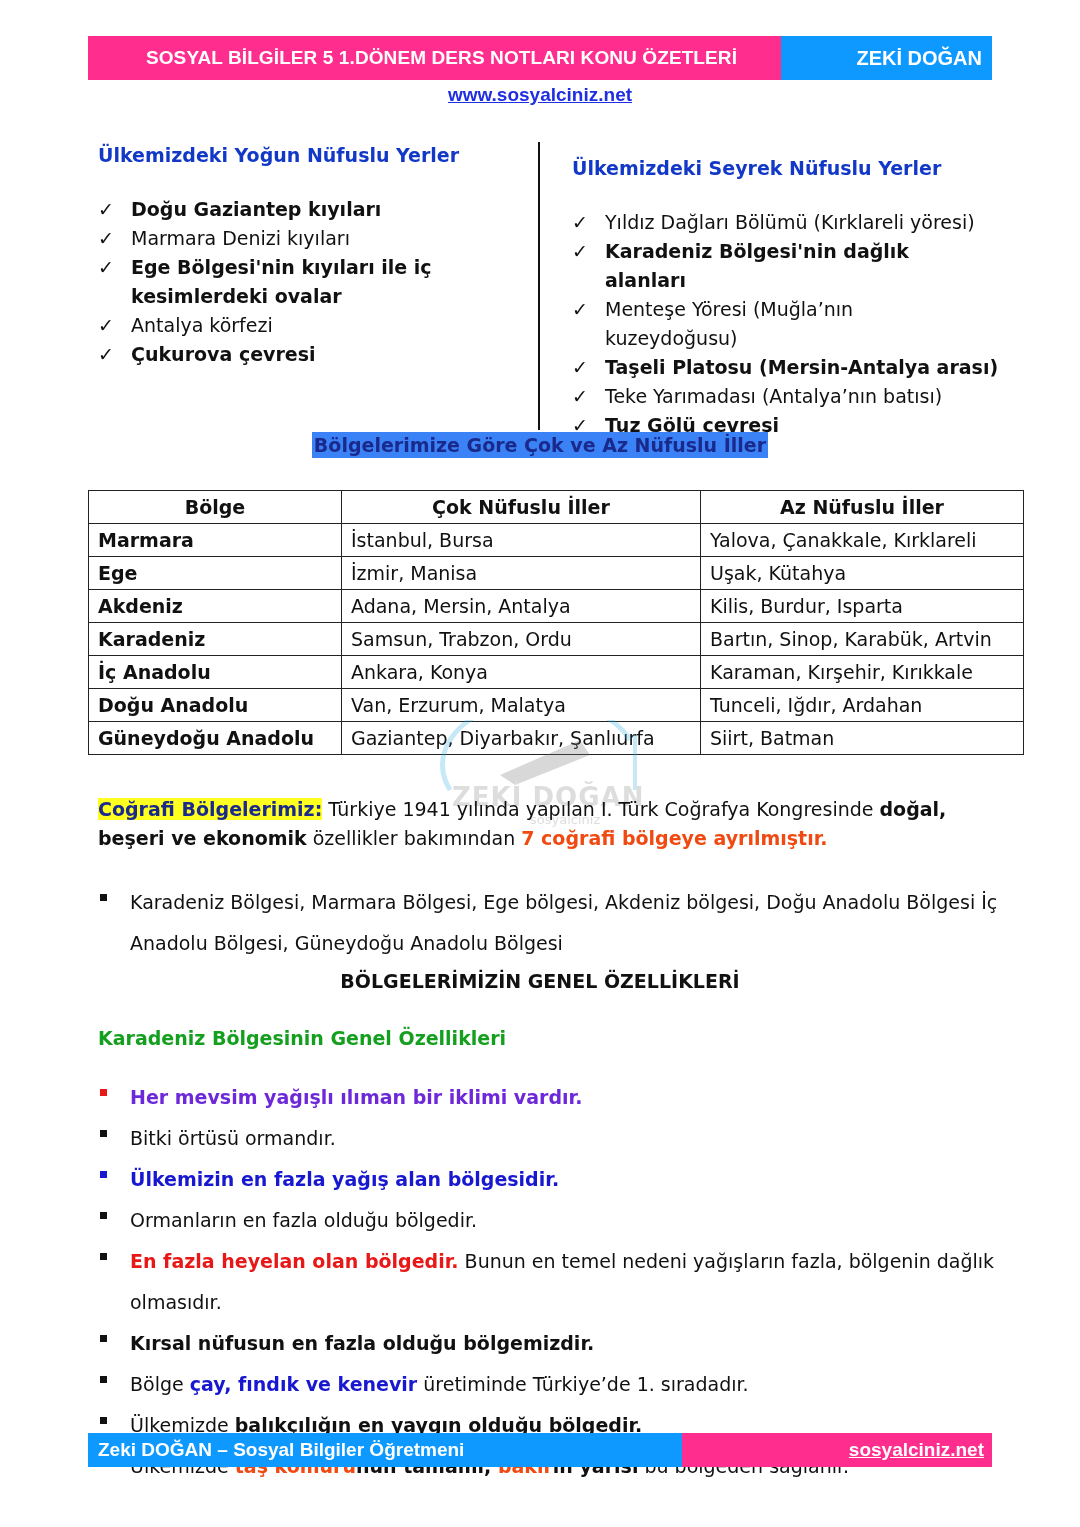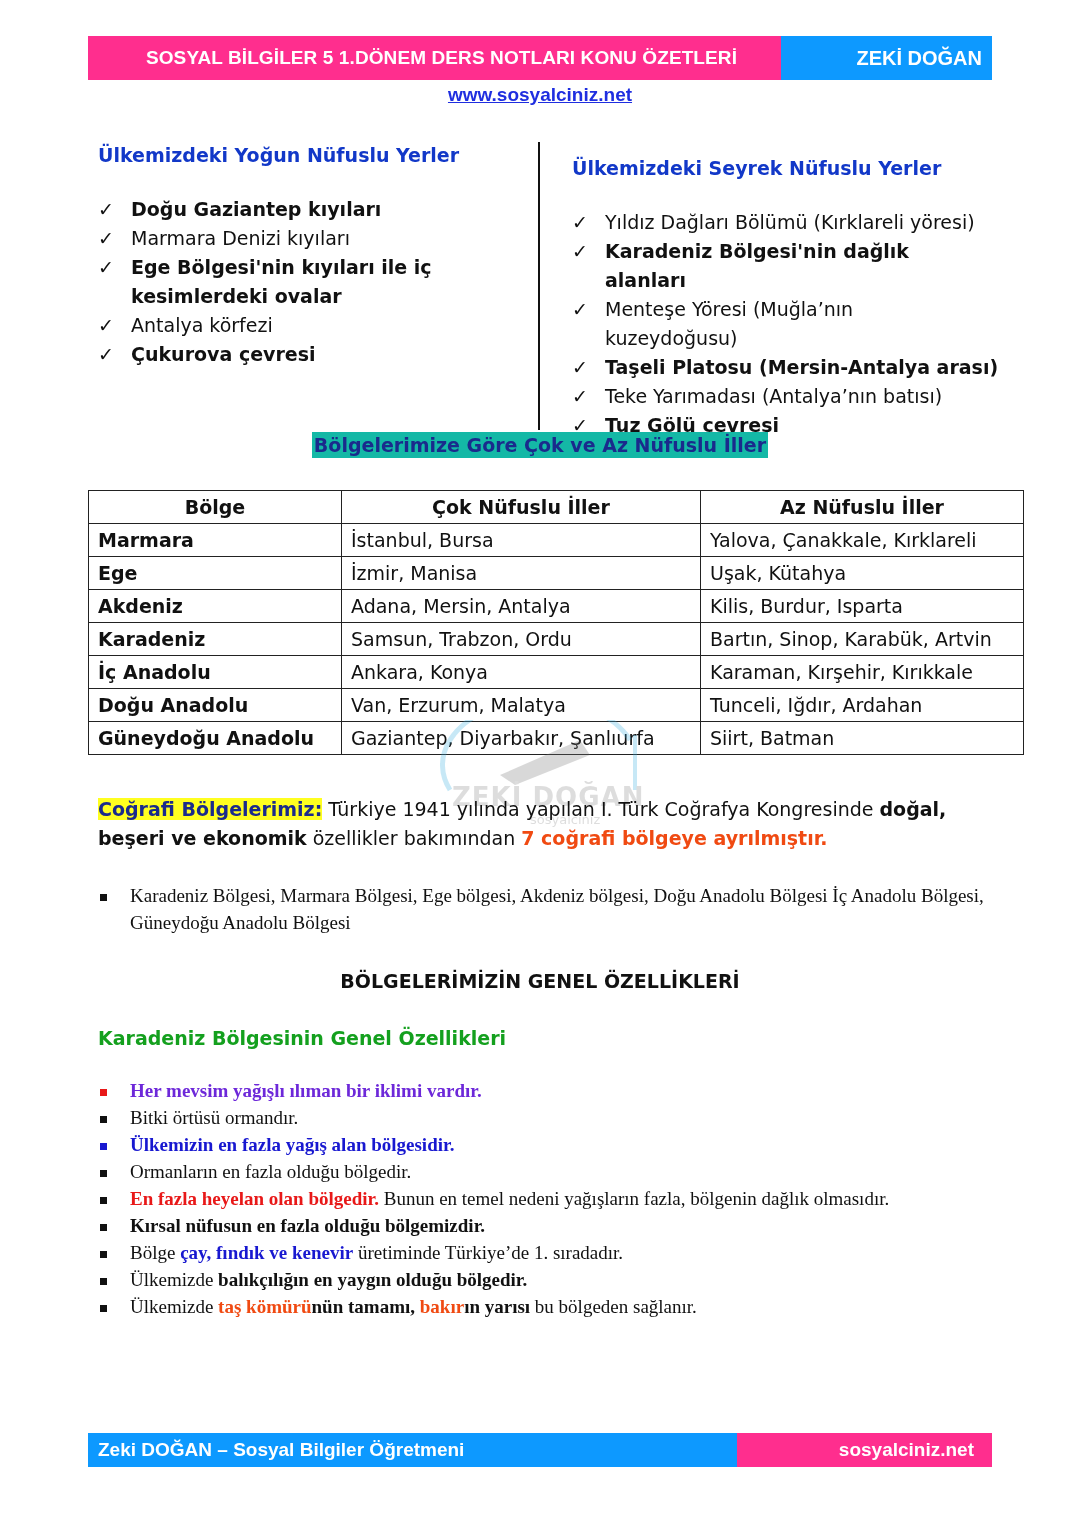--- a/index.html
+++ b/index.html
@@ -35,21 +35,21 @@
       position: relative; padding-left: 33px; font-size: 19px; line-height: 29px;
     }
     .check-list li .chk { position: absolute; left: 0; top: 0; font-size: 19px; }
     .b { font-weight: bold; }
     .divider { left: 538px; top: 142px; width: 2px; height: 288px; background: #111; }
 
     .hl-title {
       left: 0; width: 1080px; top: 434px; text-align: center;
     }
     .hl-title span {
-      background: #14b8a6; color: #1a2a8c; font-weight: bold; font-size: 19px; padding: 2px 2px;
+      background: #3b82f6; color: #1a2a8c; font-weight: bold; font-size: 19px; padding: 2px 2px;
     }
 
     
     table.pop {
       position: absolute; left: 88px; top: 490px; width: 936px;
       border-collapse: collapse; font-size: 19px;
     }
     table.pop th, table.pop td {
       border: 1.5px solid #222; height: 32px; padding: 0 9px; text-align: left;
     }
@@ -60,43 +60,43 @@
       left: 430px; top: 720px; width: 230px; height: 120px; opacity: 0.28; pointer-events: none;
     }
 
     .para { left: 98px; width: 900px; font-size: 19px; line-height: 29px; }
     .yellow-label { background: #ffff20; color: #1a2a8c; font-weight: bold; }
     .orange { color: #f04a12; font-weight: bold; }
     .red { color: #e81818; font-weight: bold; }
     .blue { color: #1818d0; font-weight: bold; }
 
     .sq-list { list-style: none; margin: 0; padding: 0; }
-    .sq-list li { position: relative; padding-left: 32px; font-size: 19px; line-height: 27px; font-family: Liberation Serif, serif; }
+    .sq-list li { position: relative; padding-left: 32px; font-size: 19px; line-height: 41px; }
     .sq-list li .sq {
       position: absolute; left: 2px; top: 12px; width: 7px; height: 7px; background: #111;
     }
     .sq-list li.c-red, .sq-list li.c-red .sq { color: #6d28d9; }
     .sq-list li.c-red .sq { background: #e81818; }
     .sq-list li.c-blue { color: #1818d0; }
     .sq-list li.c-blue .sq { background: #1818d0; }
 
     .section-title { left: 0; width: 1080px; text-align: center; top: 970px; font-weight: bold; font-size: 19px; }
     .green-title { left: 98px; top: 1027px; color: #14a01e; font-weight: bold; font-size: 19px; }
 
     
     .footer-bar { left: 88px; top: 1433px; width: 904px; height: 34px; display: flex; }
     .footer-left {
-      width: 649px; background: #0d99ff; color: #fff; font-weight: bold; font-size: 19px;
+      width: 594px; background: #0d99ff; color: #fff; font-weight: bold; font-size: 19px;
       display: flex; align-items: center; padding-left: 10px; box-sizing: border-box;
       font-family: "Liberation Sans", sans-serif;
     }
     .footer-right {
       flex: 1; background: #ff2e8e; color: #fff; font-weight: bold; font-size: 19px;
-      display: flex; align-items: center; justify-content: flex-end; padding-right: 18px;
-      font-family: "Liberation Sans", sans-serif;
+      display: flex; align-items: center; justify-content: flex-end; padding-right: 8px;
+      text-decoration: underline; font-family: "Liberation Sans", sans-serif;
     }
   </style>
 </head>
 <body>
 
 <div class="abs header-bar">
   <div class="header-left">SOSYAL BİLGİLER 5 1.DÖNEM DERS NOTLARI KONU ÖZETLERİ</div>
   <div class="header-right">ZEKİ DOĞAN</div>
 </div>
 <div class="abs site-link">www.sosyalciniz.net</div>

